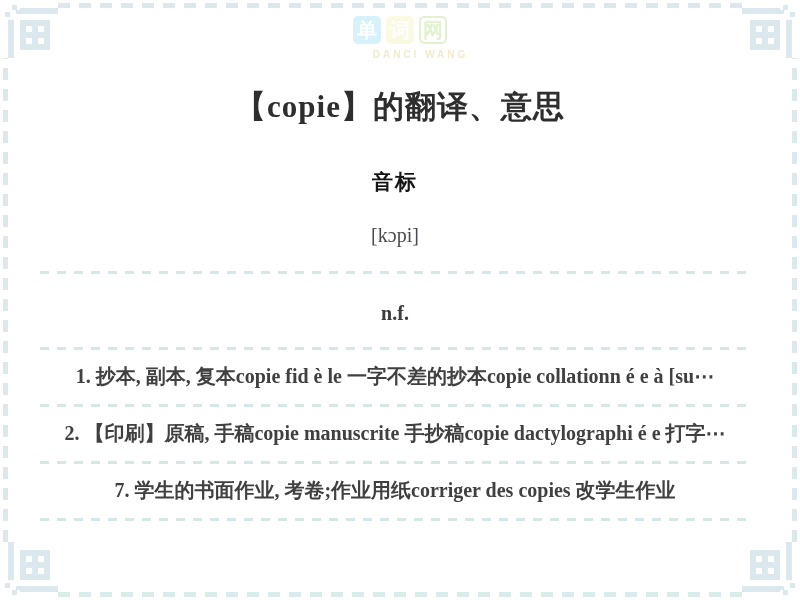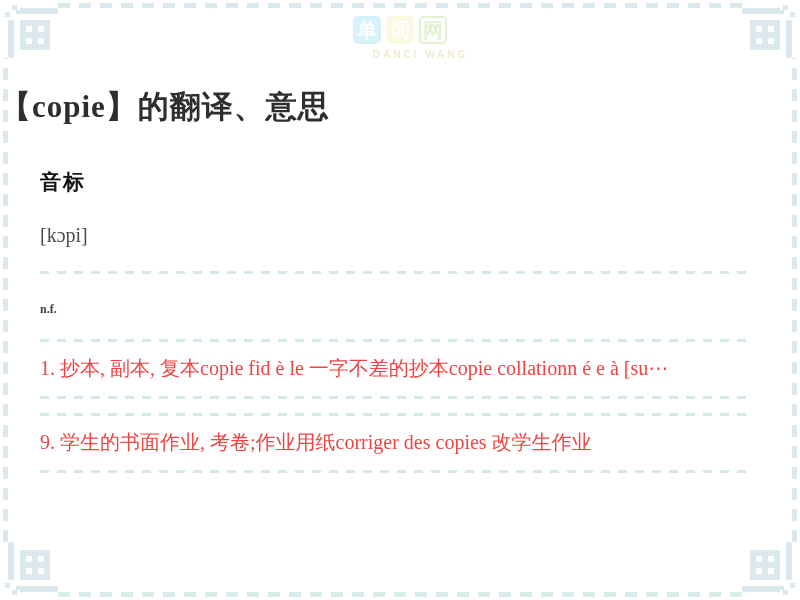--- a/index.html
+++ b/index.html
@@ -26,31 +26,31 @@
   .logo{position:absolute;top:16px;left:0;right:0;text-align:center;opacity:.55;}
   .logo-tiles{display:flex;justify-content:center;gap:5px;}
   .tile{width:28px;height:28px;border-radius:5px;display:flex;align-items:center;justify-content:center;
     font-family:"Liberation Sans","DejaVu Sans",sans-serif;font-weight:bold;font-size:20px;line-height:1;}
   .tile.t1{background:#b9e8f8;color:#ffffff;}
   .tile.t2{background:#fbf5cd;color:#ffffff;}
   .tile.t3{background:#ffffff;color:#cbe6a9;border:2px solid #cbe6a9;width:24px;height:24px;}
   .logo-sub{margin-top:5px;font-family:"Liberation Sans","DejaVu Sans",sans-serif;
     font-size:10px;font-weight:bold;letter-spacing:3px;color:#e8d9a4;padding-left:41px;}
   
-  .title{position:absolute;top:86px;left:0;right:0;text-align:left;
+  .title{position:absolute;top:86px;left:0;right:0;text-align:center;
     font-size:31px;font-weight:bold;color:#2e2e2e;letter-spacing:1px;}
-  .content{position:absolute;top:168px;left:40px;right:50px;}
+  .content{position:absolute;top:168px;left:40px;right:50px;text-align:center;}
   .sec-h{font-size:21px;font-weight:bold;color:#151515;letter-spacing:2px;}
   .phonetic-value{margin-top:28px;font-size:20px;color:#4a4a50;font-family:Liberation Serif, serif;}
   .sep{height:3px;margin-top:24px;
     background:repeating-linear-gradient(90deg,#d5e8e7 0 9px,transparent 9px 17px);}
   .sec-h.meaning{margin-top:22px;}
-  .pos{margin-top:28px;font-size:12px;font-weight:bold;color:#3c3c3c;}
+  .pos{margin-top:28px;font-size:20px;font-weight:bold;color:#3c3c3c;}
   .sep.after-pos{margin-top:22px;}
-  .def{padding:13px 0 0 0;font-size:20px;color:#ef4444;white-space:nowrap;overflow:hidden;}
+  .def{padding:13px 0 0 0;font-size:20px;color:#404040;white-space:nowrap;overflow:hidden;font-weight:bold;}
   .sep.after-def{margin-top:14px;}
 </style>
 </head>
 <body>
 
 <div id="stage">
 
   <div class="edge top"></div>
   <div class="edge bottom"></div>
   <div class="edge left"></div>
@@ -133,19 +133,20 @@
     <div class="sec-h">音标</div>
     <div class="phonetic-value">[kɔpi]</div>
     <div class="sep"></div>
 
     <div class="pos">n.f.</div>
     <div class="sep after-pos"></div>
 
     <div class="def">1. 抄本, 副本, 复本copie fid è le 一字不差的抄本copie collationn é e  à  [su⋯</div>
     <div class="sep after-def"></div>
 
+    <div class="def">2. 【印刷】原稿, 手稿copie manuscrite 手抄稿copie dactylographi é e 打字⋯</div>
     <div class="sep after-def"></div>
 
-    <div class="def">9. 学生的书面作业, 考卷;作业用纸corriger des copies 改学生作业</div>
+    <div class="def">7. 学生的书面作业, 考卷;作业用纸corriger des copies 改学生作业</div>
     <div class="sep after-def"></div>
 
   </div>
 </div>
 
 </body></html>

